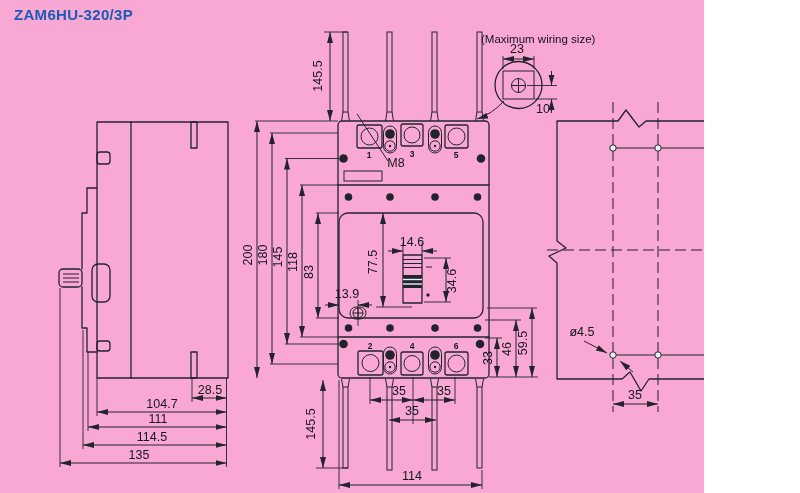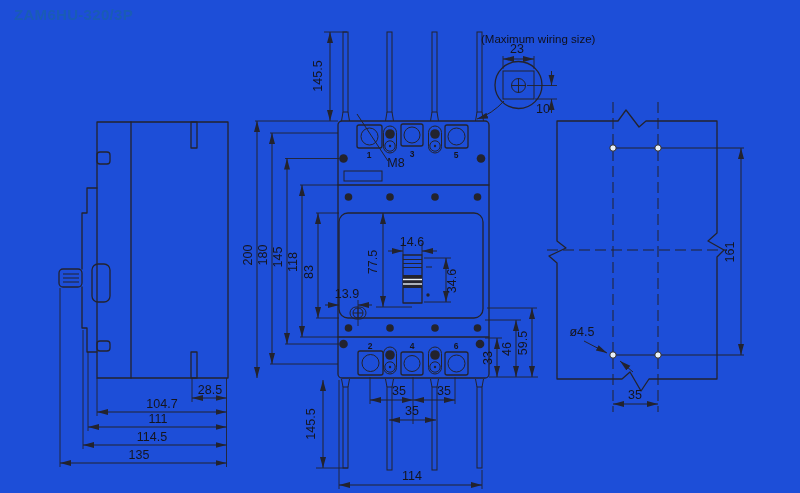--- a/index.html
+++ b/index.html
@@ -1,16 +1,16 @@
 <!DOCTYPE html>
 <html><head>
 <meta charset="utf-8">
 <style>
   html,body{margin:0;padding:0;}
-  .canvas{width:800px;height:493px;background:#1d4ed8;position:relative;overflow:hidden;}
+  .canvas{width:704px;height:493px;background:#f9a8d4;position:relative;overflow:hidden;}
   svg{display:block;}
   .ol{fill:none;stroke:#23232e;stroke-width:1.3;stroke-linejoin:round;stroke-linecap:round;}
   .thin{fill:none;stroke:#23232e;stroke-width:1;}
   .dim{fill:none;stroke:#23232e;stroke-width:1;}
   .ext{fill:none;stroke:#23232e;stroke-width:0.9;}
   .dash{stroke-dasharray:11 5;}
   .fillk{fill:#23232e;stroke:none;}
   .bgf{fill:#e9f1f8;}
   text{font-family:"Liberation Sans","DejaVu Sans",sans-serif;}
   .dt{font-size:12.5px;fill:#15151d;text-anchor:middle;}

